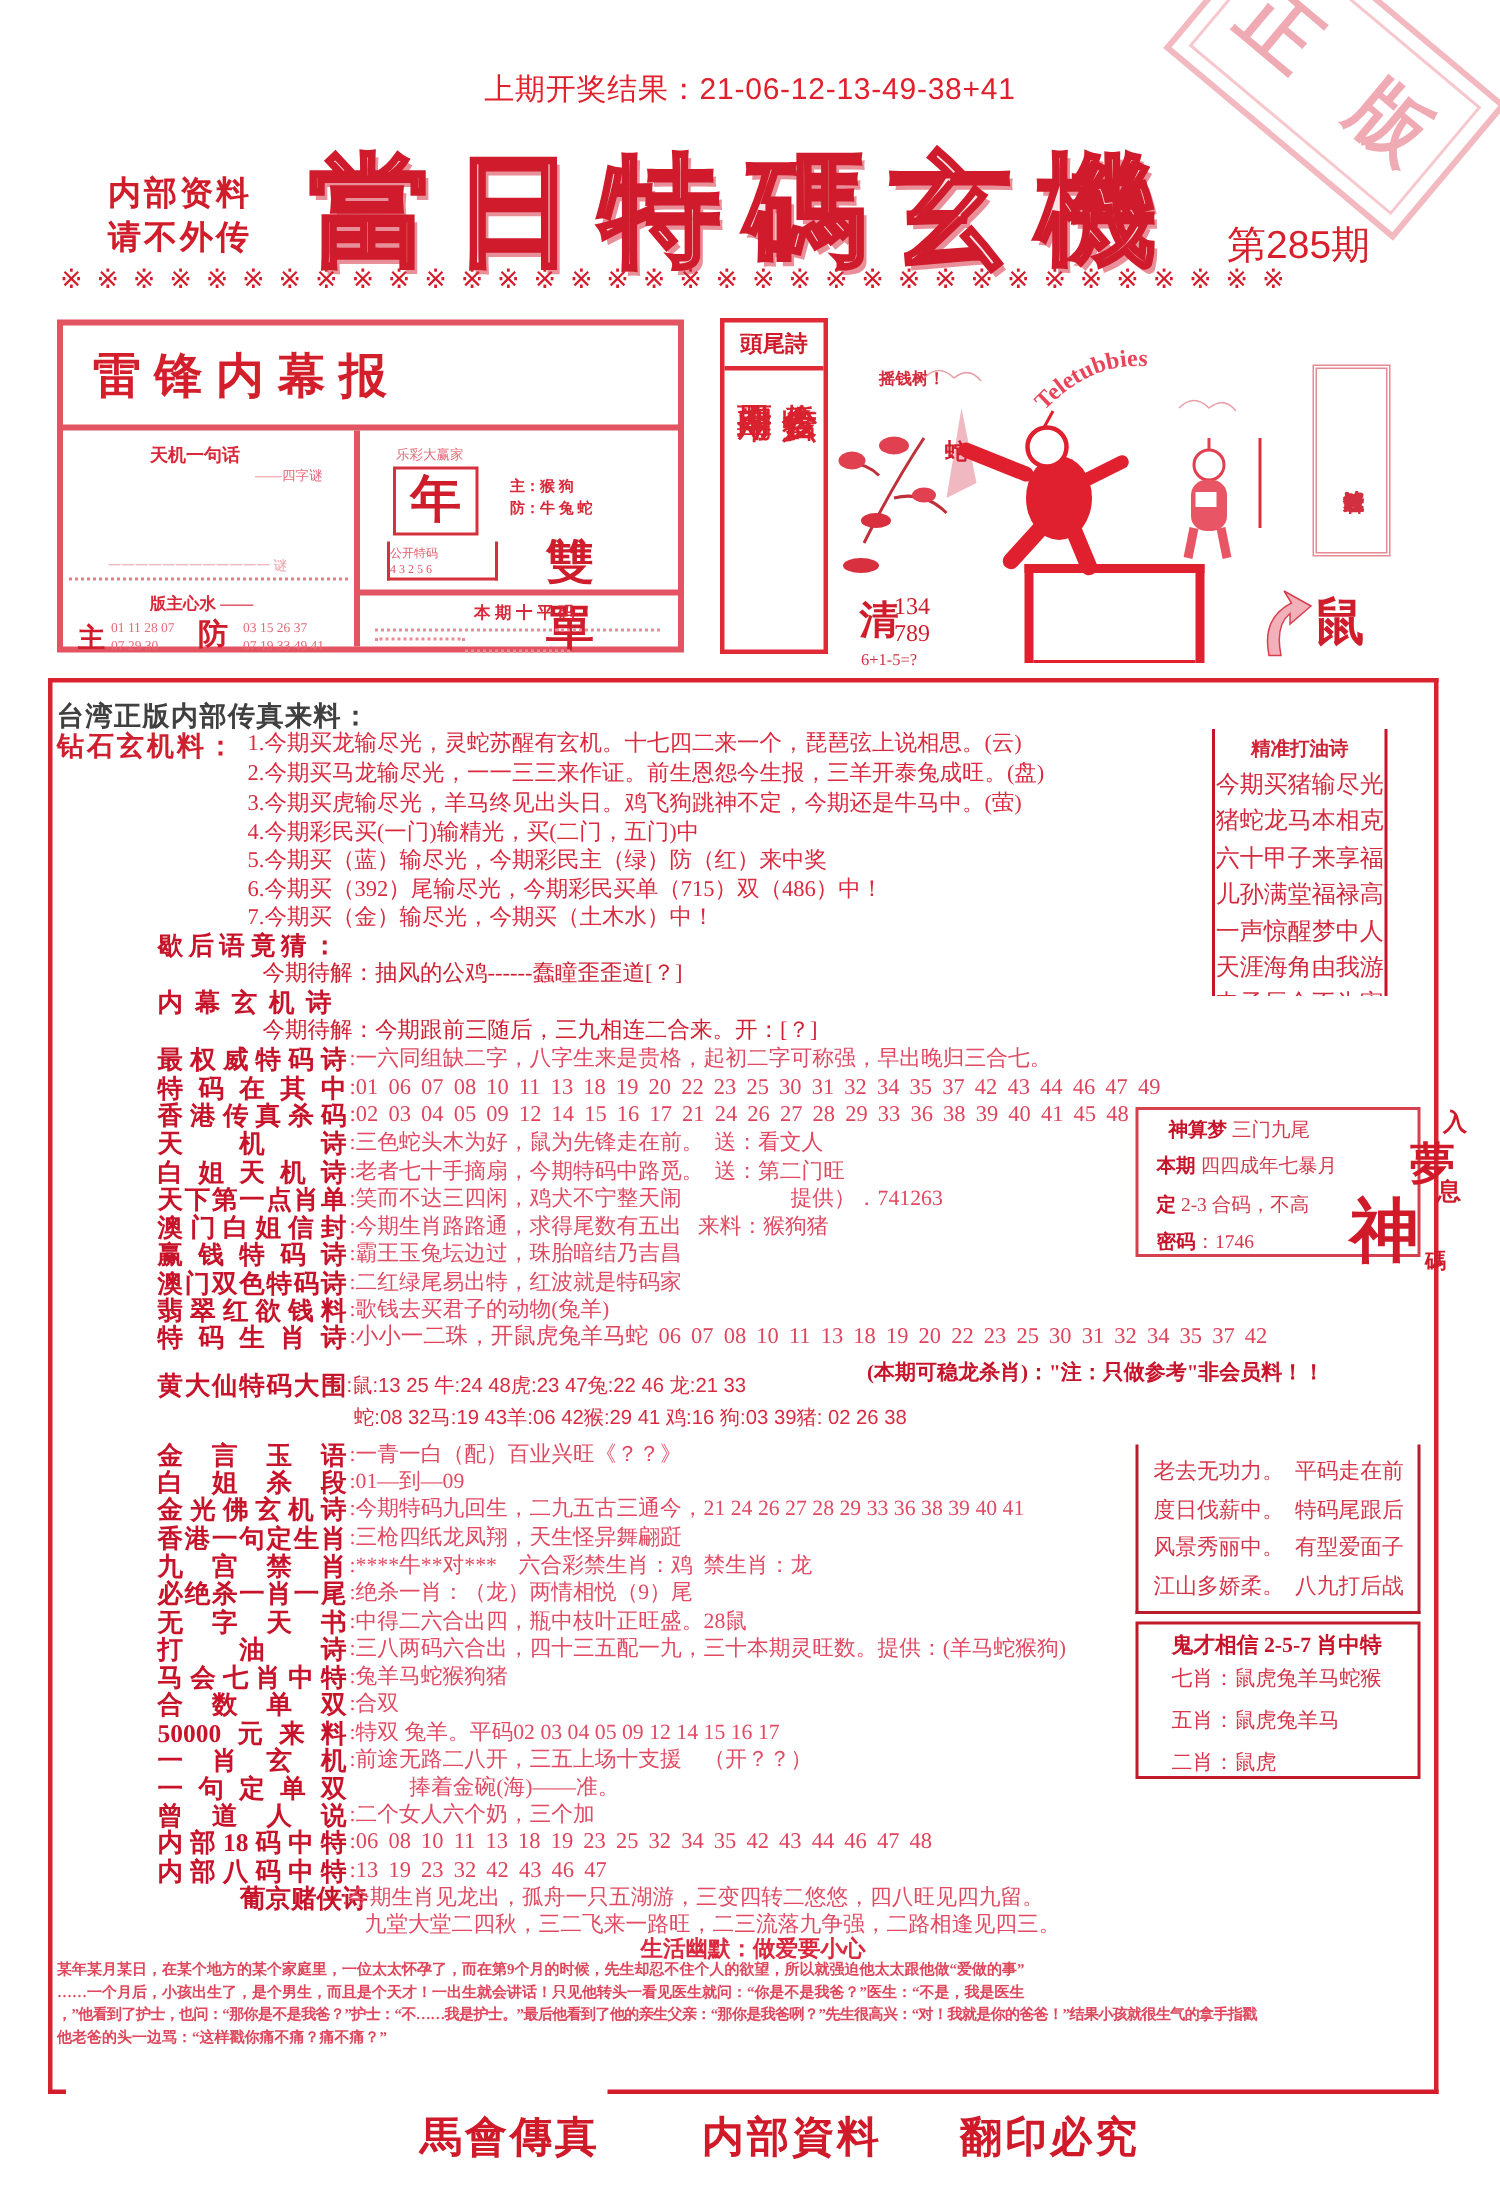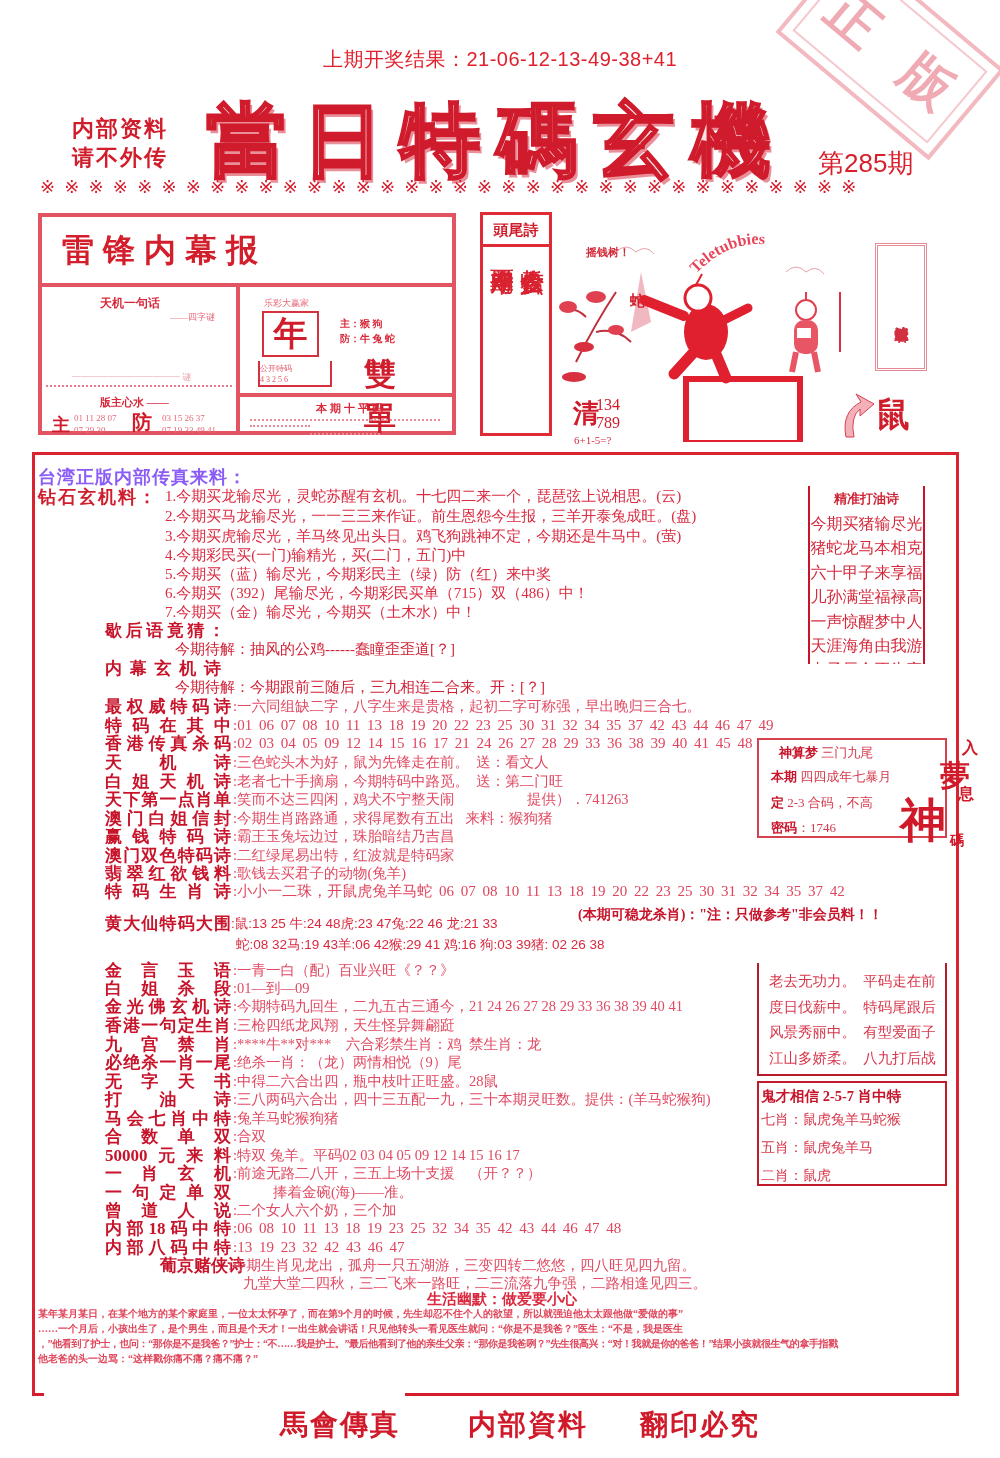--- a/index.html
+++ b/index.html
@@ -29,40 +29,40 @@
 
 .tw{left:480px;top:212px;width:72px;height:224px;border:3px solid #e02a36}
 .tw-title{position:absolute;left:0;right:0;top:0;height:32px;border-bottom:3px solid #e02a36;text-align:center;font-size:15px;font-weight:bold;line-height:30px;color:#cf1c2b}
 .tw-col{position:absolute;top:36px;writing-mode:vertical-rl;font-size:24px;line-height:26px;color:#d9222f;font-family:"Liberation Sans","DejaVu Sans",sans-serif;letter-spacing:0}
 
 .vbox{left:875px;top:243px;width:52px;height:128px;border:3px double #e58b95;padding-top:18px;writing-mode:vertical-rl;font-size:14px;line-height:46px;color:#d23040;text-align:center;font-weight:bold}
 
 .panel{left:32px;top:452px;width:927px;height:944px;border-top:3px solid #d9232f;border-left:3px solid #d9232f;border-right:3px solid #d9232f}
 .panel-bottom{left:405px;top:1393px;width:554px;height:3px;background:#d41c2c}
 .panel-tick{left:32px;top:1393px;width:12px;height:3px;background:#d41c2c}
-.src{left:38px;top:465px;font-size:18px;font-weight:bold;color:#8b5cf6;letter-spacing:1px}
+.src{left:38px;top:465px;font-size:18px;font-weight:bold;color:#404040;letter-spacing:1px}
 .dlabel{left:38px;top:485px;font-size:18px;font-weight:bold;color:#cf1f2e;letter-spacing:2px}
 .ditem{left:165px;font-size:15px;color:#db2a40;white-space:nowrap;font-weight:normal;line-height:19px}
 .lbl{position:absolute;left:105px;width:126px;font-size:17px;font-weight:bold;color:#c8142b;text-align:justify;text-align-last:justify;white-space:nowrap;line-height:19px;height:19px}
 .val{position:absolute;left:233px;font-size:14.5px;color:#e14a62;white-space:pre;line-height:19px}
 .num{font-size:15px;word-spacing:3px;color:#e0445c}
 .row{position:absolute;left:0;width:1000px;height:19px}
 .hd{font-family:"Liberation Sans","DejaVu Sans",sans-serif;font-size:13.5px;color:#d92a40;white-space:pre;font-weight:normal}
 .joke{left:38px;font-size:10px;color:#e0475c;white-space:nowrap;line-height:14px;font-weight:bold}
 
 .poem{left:808px;top:486px;width:117px;height:178px;border-left:2px solid #c8142b;border-right:2px solid #c8142b;overflow:hidden;text-align:center}
 .poem-title{font-size:13px;font-weight:bold;color:#cf2537;margin-top:4px;height:22px}
 .poem-line{font-size:16px;line-height:24.4px;color:#d42a3d;white-space:nowrap}
 .dream{left:757px;top:738px;width:190px;height:100px;border:2px solid #d6414f}
 .dream-line{position:absolute;left:12px;font-size:13px;white-space:pre;color:#d43a4c}
 .dream-line b{color:#c8142b}
 .callig{color:#d01a2a;font-weight:bold;font-family:"Liberation Serif",serif}
 .verse{left:757px;top:963px;width:190px;height:113px;border:2px solid #b71c2c;border-top:0;padding-top:6px;padding-left:10px}
 .verse-line{font-size:14.5px;line-height:25.5px;color:#d6354a;white-space:pre}
-.ghost{left:757px;top:1081px;width:190px;height:105px;border:2px solid #c11a2b;padding-left:2px}
+.ghost{left:757px;top:1081px;width:190px;height:105px;border:2px solid #c11a2b;padding-left:22px}
 .ghost-title{font-size:14.5px;font-weight:bold;color:#c8142b;margin-top:4px;white-space:nowrap}
 .ghost-line{font-size:14px;line-height:28px;color:#d6354a;white-space:nowrap}
 .foot{top:1406px;font-size:28px;font-weight:bold;color:#d01a2a;letter-spacing:2px;white-space:nowrap}
 </style>
 </head>
 <body>
 
 <div class="abs stamp">
   <div class="stamp-inner"></div>
   <span>正</span>

